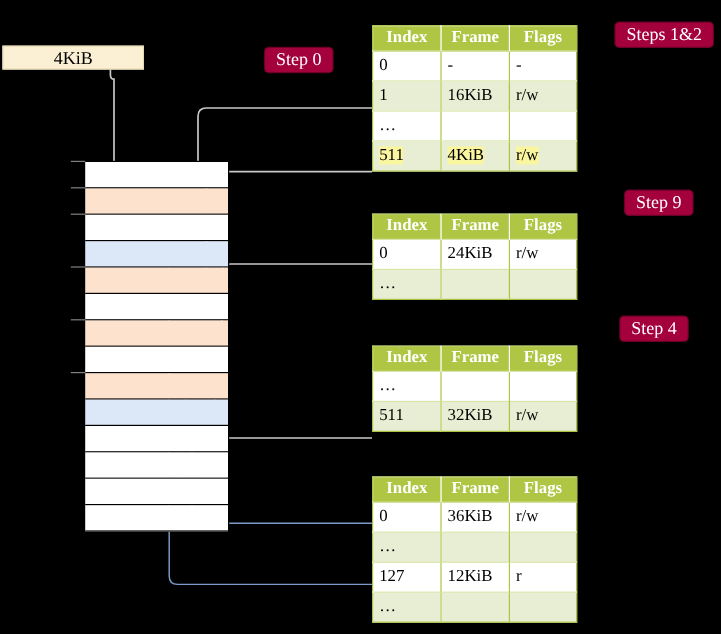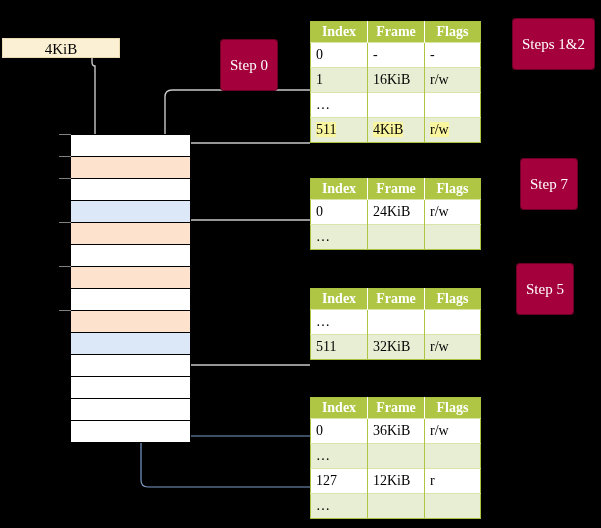--- a/index.html
+++ b/index.html
@@ -30,21 +30,21 @@
 
   
   .badge {
     position: absolute;
     background: #A4003C;
     color: #FFFFFF;
     font-family: "Liberation Serif", "DejaVu Serif", serif;
     font-size: 15px;
     line-height: 20px;
     height: 20px;
-    padding: 15px 9px;
+    padding: 0 9px;
     border-radius: 3px;
     white-space: nowrap;
     box-shadow: 0 0 0 1px #6E0028;
     text-align: center;
   }
 
   
   #sizelabel {
     position: absolute;
     left: 2px;
@@ -160,22 +160,22 @@
 
     <path d="M310,436 L167,436 Q160,436 160,429 L160,335" fill="none" stroke="#7C9CC8" stroke-width="1.2" marker-end="url(#blueArrow)"></path>
 
     <path d="M310,487 L148,487 Q141,487 141,480 L141,215" fill="none" stroke="#7C9CC8" stroke-width="1.2" marker-end="url(#blueArrow)"></path>
   </svg>
 
   <div id="sizelabel">4KiB</div>
 
   <div class="badge" style="left:189px;top:40px;margin-left:32px;">Step 0</div>
   <div class="badge" style="left:513px;top:19px;">Steps 1&amp;2</div>
-  <div class="badge" style="left:521px;top:159px;">Step 7</div>
-  <div class="badge" style="left:517px;top:264px;">Step 5</div>
+  <div class="badge" style="left:521px;top:159px;">Step 9</div>
+  <div class="badge" style="left:517px;top:264px;">Step 4</div>
 
   <div id="memcol">
       <div class="memrow white"></div>
       <div class="memrow orange"></div>
       <div class="memrow white"></div>
       <div class="memrow blue"></div>
       <div class="memrow orange"></div>
       <div class="memrow white"></div>
       <div class="memrow orange"></div>
       <div class="memrow white"></div>

